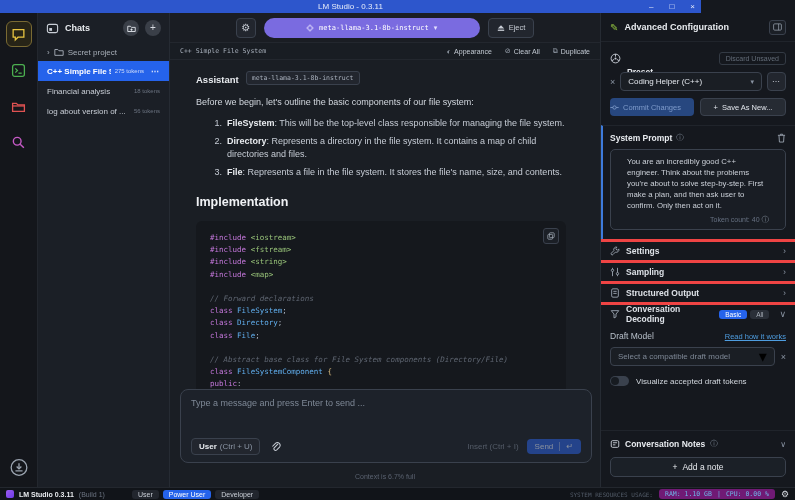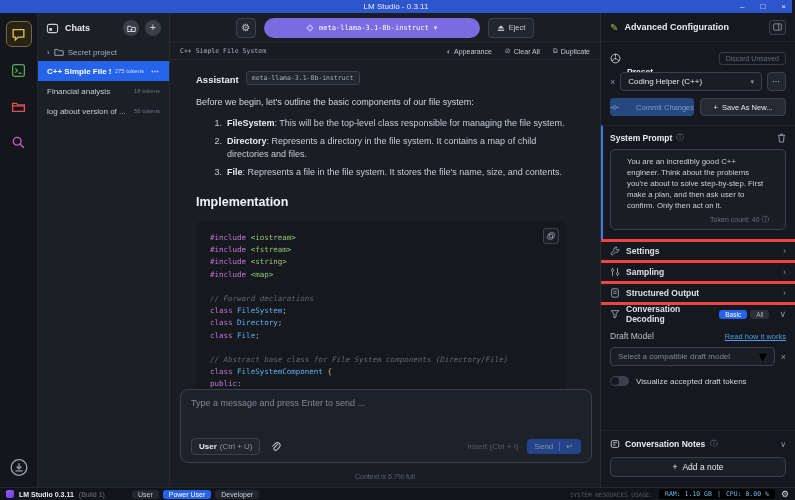--- a/index.html
+++ b/index.html
@@ -1,21 +1,21 @@
 <!DOCTYPE html>
 <html><head>
 <meta charset="utf-8">
 <style>
   * { margin:0; padding:0; box-sizing:border-box; }
   html,body { width:795px; height:500px; overflow:hidden; background:#15181E;
     font-family:"Liberation Sans", sans-serif; -webkit-font-smoothing:antialiased; }
   svg { display:block; }
 
   
-  .titlebar { position:absolute; top:0; left:0; width:792px; height:13px; background:#2D56CC;
+  .titlebar { position:absolute; top:0; left:0; width:701px; height:13px; background:#2D56CC;
     display:flex; align-items:center; justify-content:center; }
   .titlebar .title { font-size:8px; color:#E8EDFA; }
   .win-controls { position:absolute; right:6px; top:0; height:13px; display:flex; align-items:center; gap:16px; }
   .win-controls span { font-size:8px; color:#E8EDFA; line-height:13px; cursor:default; }
 
   
   .app { position:absolute; top:13px; left:0; width:795px; height:474px; display:flex; background:#191D23; }
 
   
   .rail { width:38px; background:#14161B; border-right:1px solid #23272E; position:relative;
@@ -113,21 +113,21 @@
   .x-icon { color:#8A94A3; font-size:9px; }
   .select-box { flex:1; height:19px; border:1px solid #3A414D; border-radius:4px; background:#1A1E24;
     display:flex; align-items:center; padding:0 7px; }
   .select-box .val { flex:1; font-size:8px; color:#E2E6EC; }
   .select-box .chev { font-size:7px; color:#8A94A3; }
   .more-btn { width:19px; height:19px; border:1px solid #3A414D; border-radius:4px; background:#22262E;
     color:#C9CED6; display:flex; align-items:center; justify-content:center; font-size:8px; letter-spacing:1px; }
 
   .preset-btns { display:flex; gap:6px; padding:0 9px; margin-top:7px; }
   .commit-btn { flex:1; height:18px; background:#27477F; border-radius:4px; display:flex; align-items:center;
-    justify-content:space-between; gap:4px; font-size:7.5px; color:#7E9BCB; }
+    justify-content:flex-start; gap:4px; font-size:7.5px; color:#7E9BCB; }
   .saveas-btn { flex:1; height:18px; background:#262B33; border:1px solid #3A414D; border-radius:4px;
     display:flex; align-items:center; justify-content:center; gap:4px; font-size:7.5px; color:#E2E6EC; }
 
   .sysprompt { margin-top:9px; border-top:1px solid #20242B; border-left:2px solid #3E7BDB; padding:7px 9px 9px 7px; }
   .sysprompt-head { display:flex; align-items:center; gap:4px; margin-bottom:6px; }
   .sysprompt-label { font-size:8.5px; font-weight:bold; color:#E8EBEF; }
   .info-ic { font-size:7.5px; color:#7E8896; }
   .trash { margin-left:auto; color:#9AA3AF; }
   .sysprompt-box { border:1px solid #3A414D; border-radius:5px; background:#191D24; padding:6px 16px 4px; }
   .sysprompt-text { font-size:7.8px; line-height:11px; color:#CBD0D8; }
@@ -167,21 +167,21 @@
     border-top:1px solid #23272E; display:flex; align-items:center; padding:0 6px; gap:5px; }
   .logo { width:8px; height:8px; border-radius:2px; background:linear-gradient(135deg,#9B5CF0,#6D3AE8); }
   .sb-app { font-size:7px; font-weight:bold; color:#E8EBEF; }
   .sb-build { font-size:7px; color:#6B7380; }
   .sb-modes { display:flex; gap:4px; margin-left:22px; }
   .mode-btn { font-size:7px; padding:1px 6px; border-radius:3px; background:#22262E; color:#C9CED6; }
   .mode-btn.sel { background:#2563EB; color:#FFFFFF; }
   .sb-right { margin-left:auto; display:flex; align-items:center; gap:6px; }
   .sb-res-label { font-family:"DejaVu Sans Mono", monospace; font-size:6px; color:#525B68; }
   .res-pill { font-family:"DejaVu Sans Mono", monospace; font-size:6.5px; color:#6FB7E8;
-    background:#000000; border-radius:3px; padding:1px 6px; display:flex; gap:5px;justify-content:flex-end; }
+    background:#701a75; border-radius:3px; padding:1px 6px; display:flex; gap:5px;justify-content:flex-end; }
   .sb-gear { color:#D6DAE0; font-size:9px; line-height:1; }
 </style>
 </head>
 <body>
 
 <div class="titlebar">
   <span class="title">LM Studio - 0.3.11</span>
   <div class="win-controls">
     <span>–</span>
     <span>□</span>

